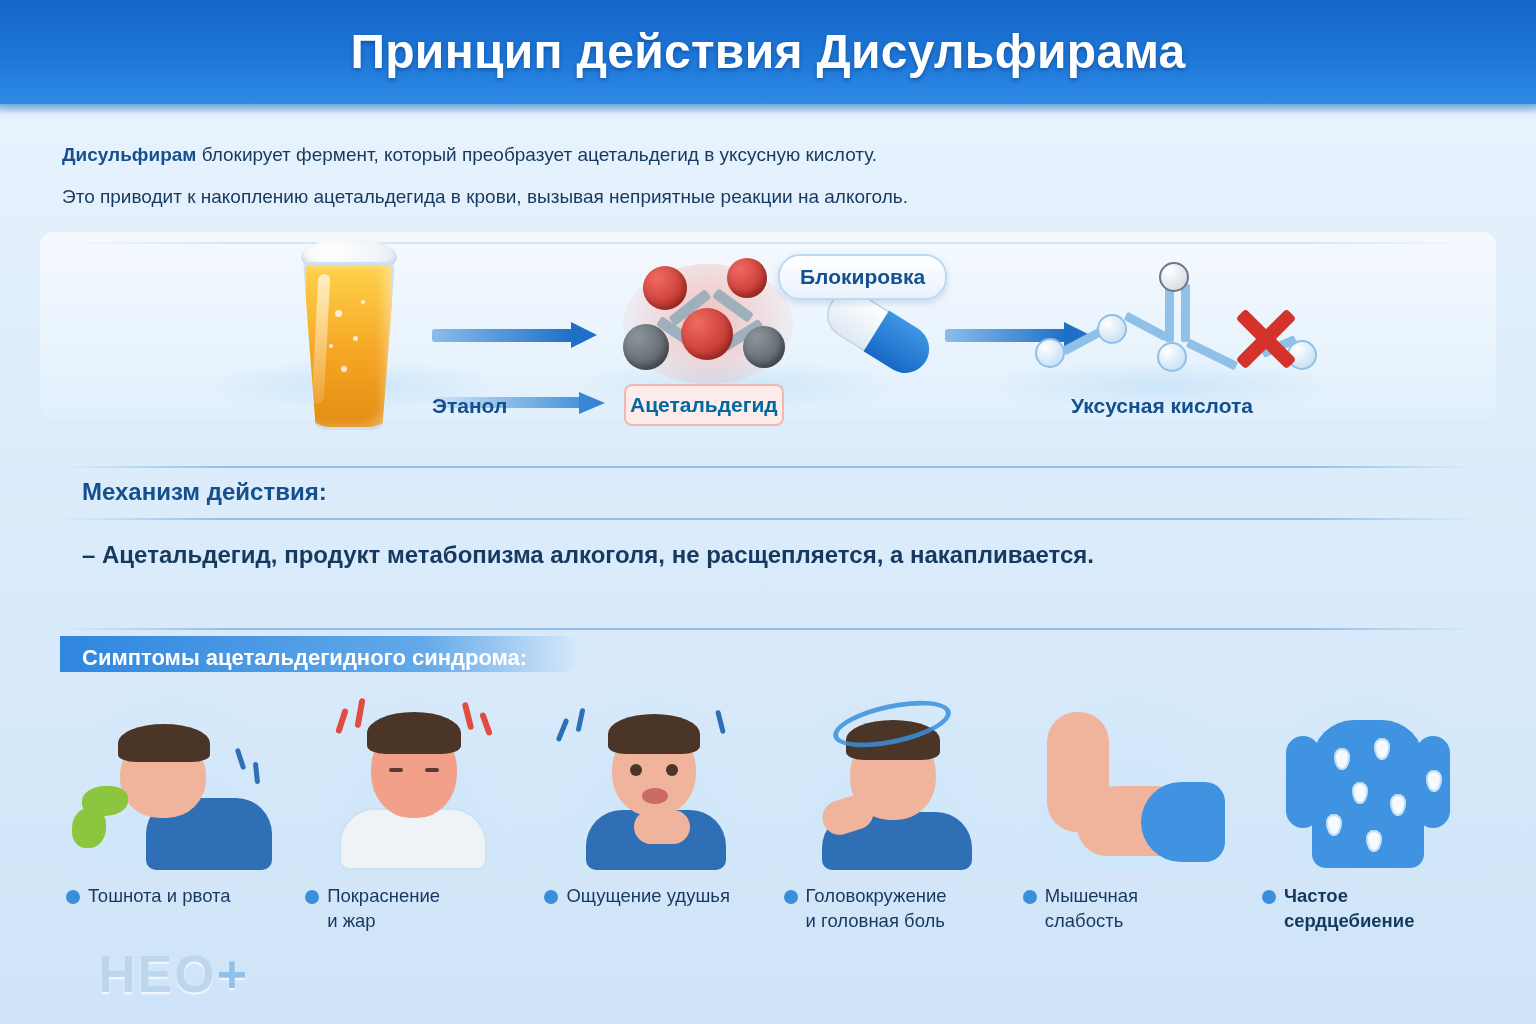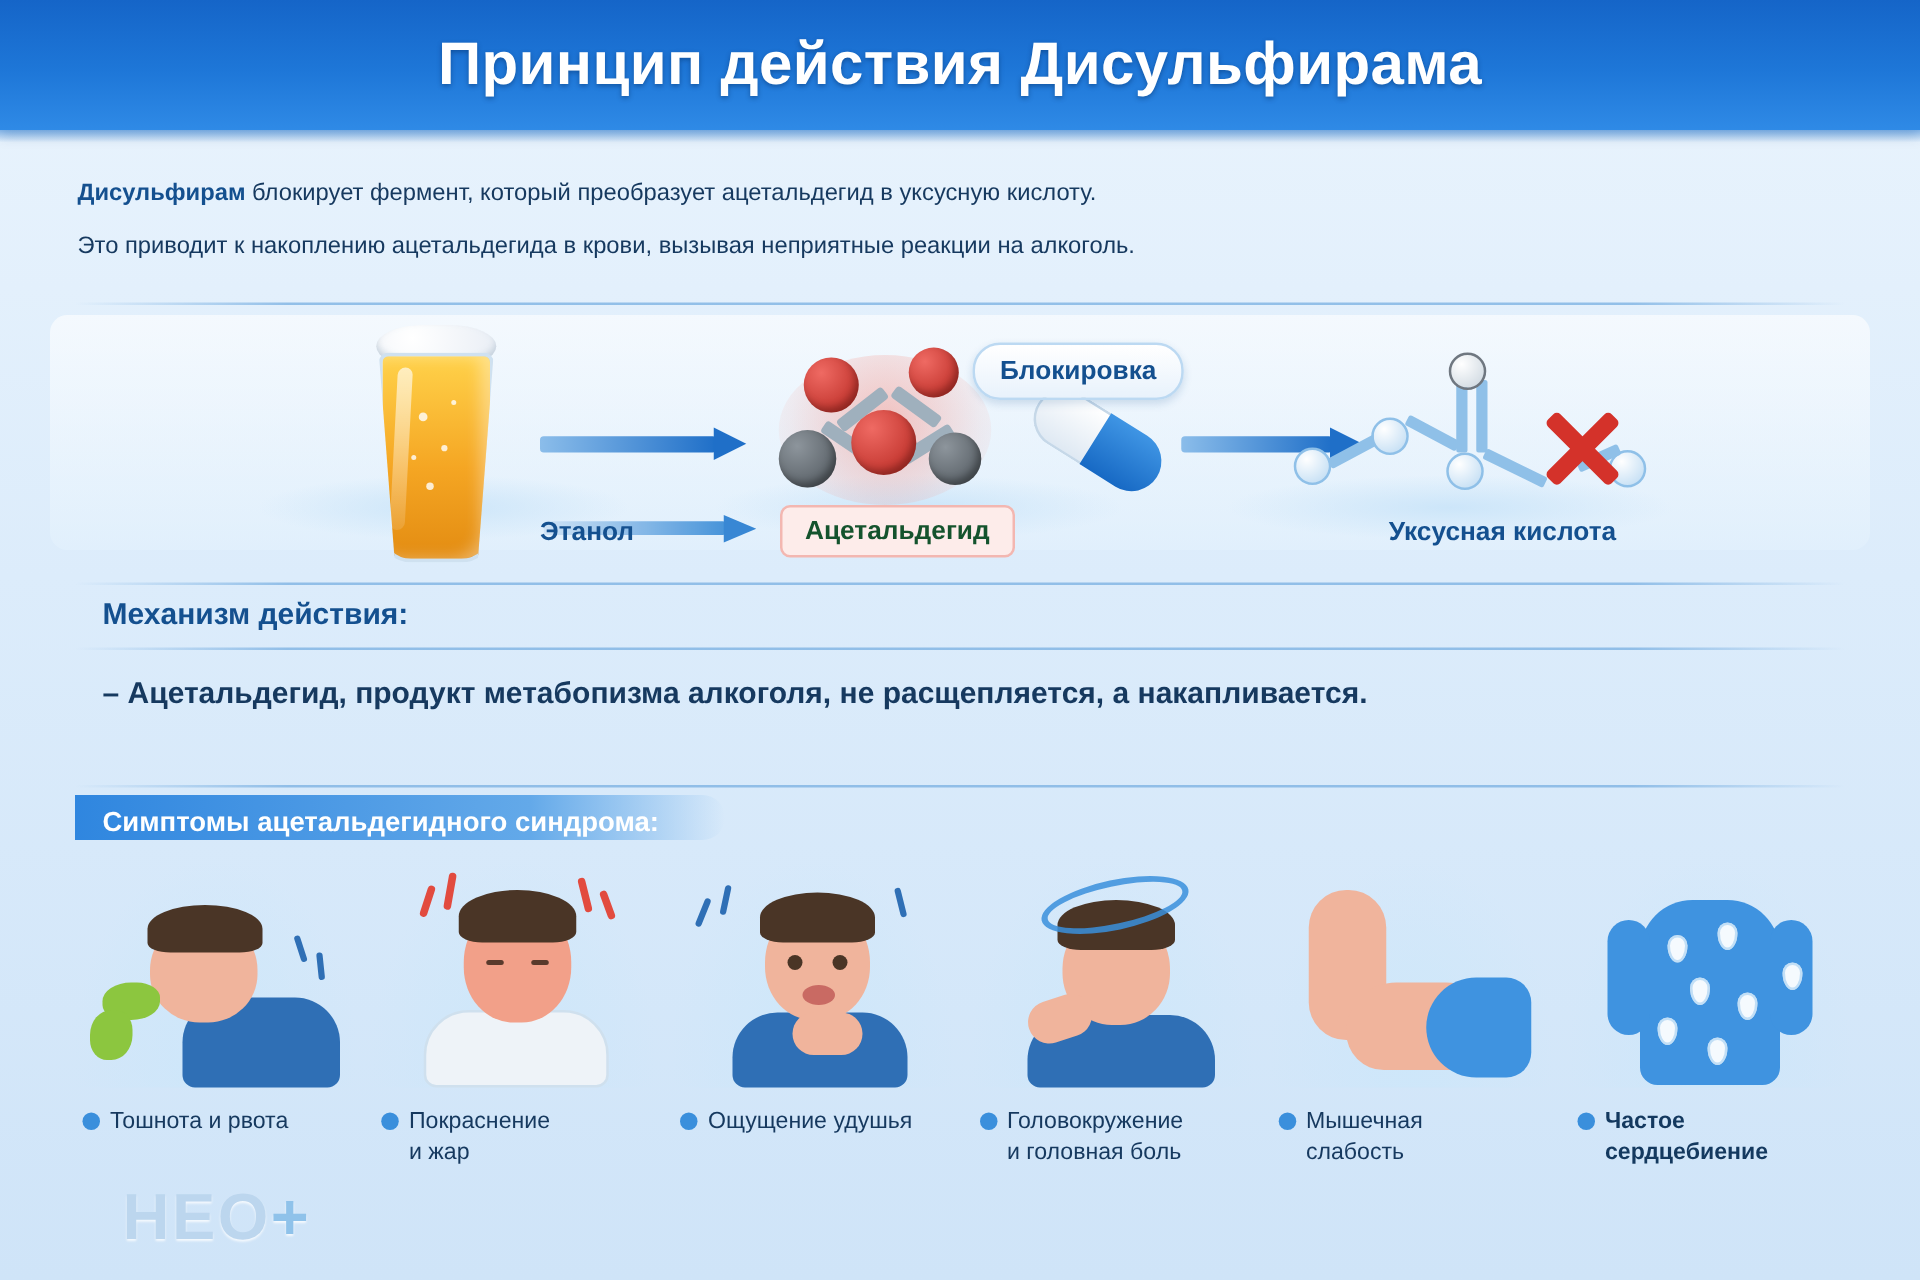--- a/index.html
+++ b/index.html
@@ -34,21 +34,21 @@
   .intro p b { color: #14508f; }
   .intro p:nth-child(2) { margin-top: 12px; }
 
   .divider {
     position: absolute; left: 60px; width: 1416px; height: 2px;
     background: linear-gradient(90deg, rgba(120,175,225,.0), rgba(120,175,225,.75) 12%, rgba(120,175,225,.75) 88%, rgba(120,175,225,0));
   }
 
   
   .band {
-    position: absolute; top: 252px; left: 40px; width: 1456px; height: 188px;
+    position: absolute; top: 232px; left: 40px; width: 1456px; height: 188px;
   }
   .band-bg{
     position:absolute; inset:0;
     background: linear-gradient(180deg, rgba(255,255,255,.62), rgba(228,242,253,.55));
     border-radius: 14px;
   }
   .puddle{
     position:absolute; bottom:8px; height:52px; border-radius:50%;
     background: radial-gradient(ellipse at center, rgba(203,229,249,.95), rgba(203,229,249,0) 70%);
   }
@@ -136,23 +136,23 @@
   .acid .line{ position:absolute; background:#8fc0e8; border-radius:2px; }
   .cross{ position:absolute; left:195px; top:40px; width:72px; height:72px; }
   .cross span{
     position:absolute; left:0; top:30px; width:72px; height:14px; background:#d4322a; border-radius:4px;
   }
   .cross span:first-child{ transform: rotate(45deg); }
   .cross span:last-child{ transform: rotate(-45deg); }
 
   .lbl{ position:absolute; font-size:21px; font-weight:bold; color:#14508f; }
   .lbl.ethanol{ left:392px; top:410px; }
-  .lbl.acid{ left:1031px; top:410px;margin-left:40px; }
+  .lbl.acid{ left:1031px; top:410px; }
   .lbl.acet{
-    left:584px; top:402px; padding:7px 18px; color:#14532d;
+    left:584px; top:402px; padding:7px 4px; color:#0369a1;
     background: #fdecea; border:2px solid #f3b7b1; border-radius:8px; font-size:21px;
   }
 
   
   .mech-title{ position:absolute; left:82px; top:478px; font-size:24px; font-weight:bold; color:#14508f; }
   .mech-list{ position:absolute; left:82px; top:536px; width:1300px; }
   .mech-list li{ list-style:none; font-size:24px; color:#16395f; line-height:1.55; margin-bottom:22px;font-weight:bold; }
   .mech-list li b{ color:#14508f; }
 
   

